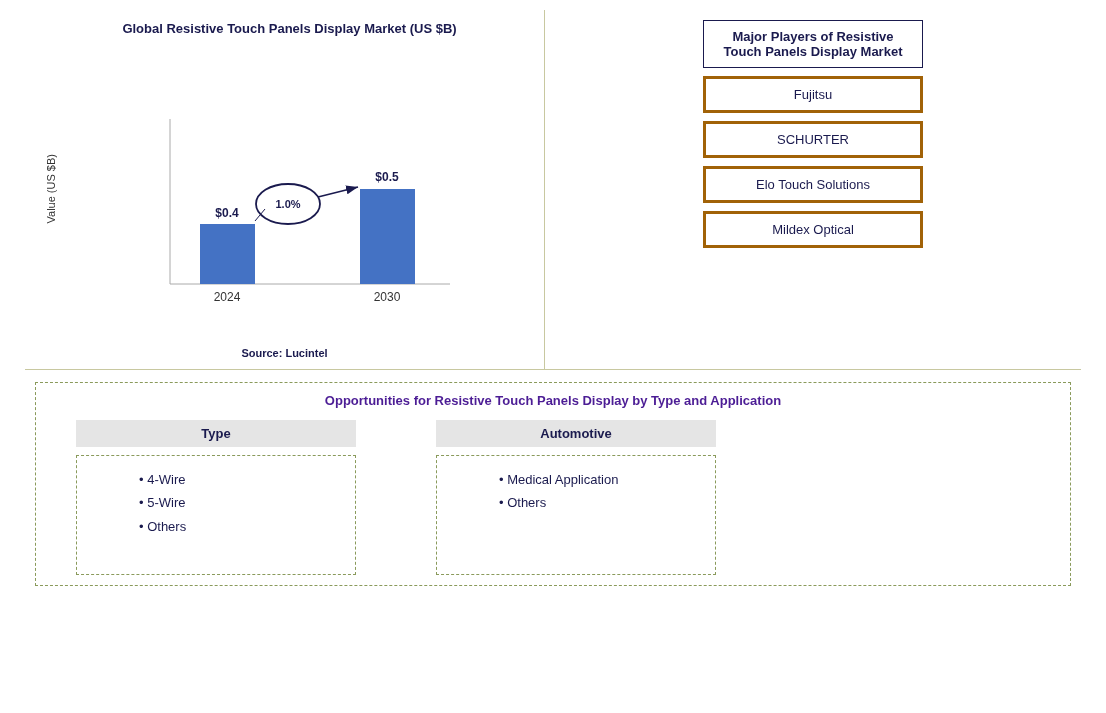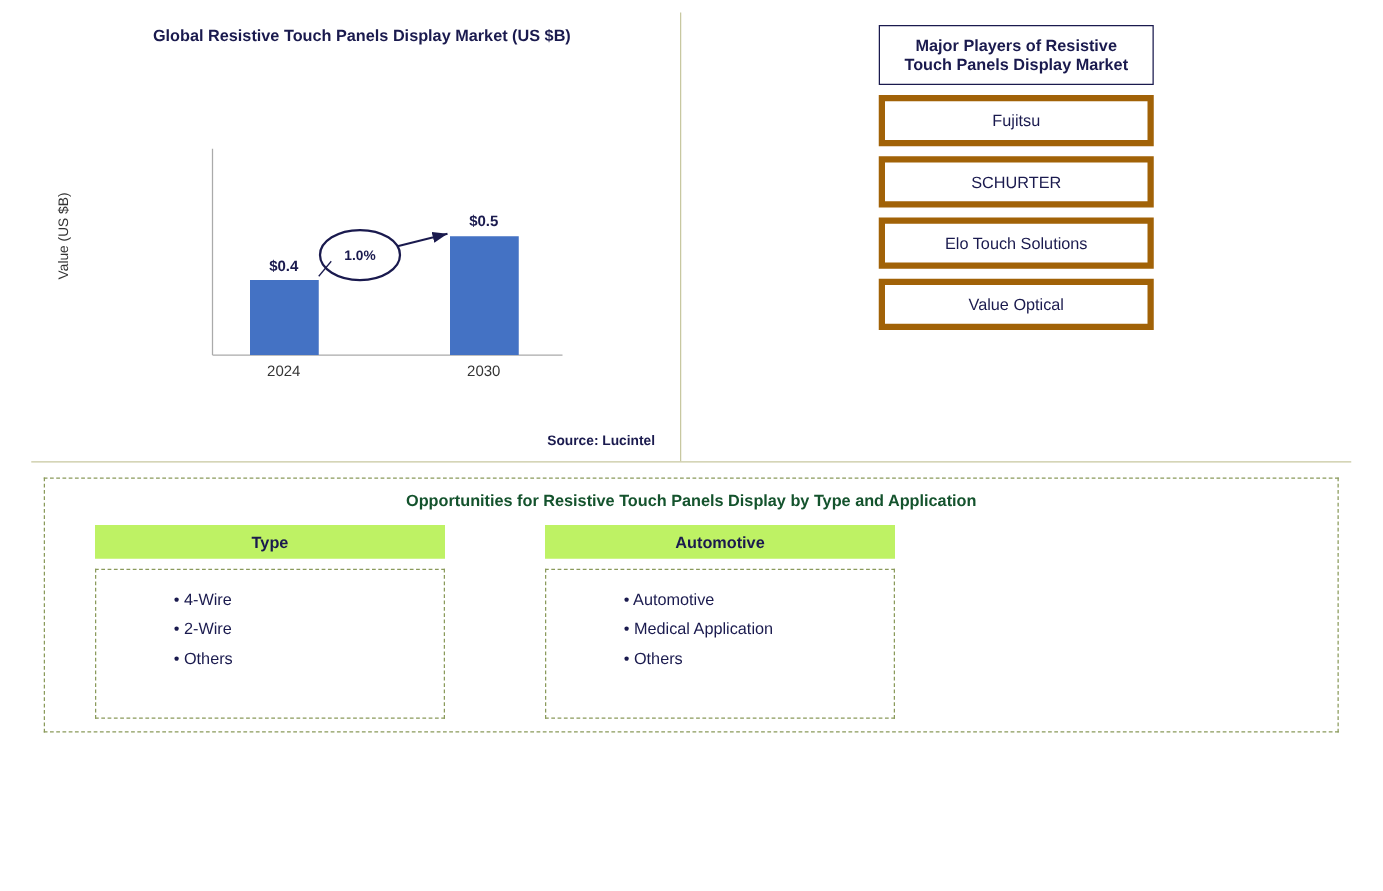--- a/index.html
+++ b/index.html
@@ -52,21 +52,21 @@
     .y-axis-label {
       writing-mode: vertical-rl;
       transform: rotate(180deg);
       font-size: 11px;
       color: #333;
       margin-right: 8px;
       align-self: center;
     }
 
     .source-text {
-      text-align: right;
+      text-align: center;
       font-size: 11px;
       color: #1a1a4e;
       font-weight: bold;
       margin-top: 8px;
       padding-right: 10px;
     }
 
     
     .players-area {
       flex: 1;
@@ -81,21 +81,21 @@
       padding: 8px 16px;
       text-align: center;
       font-size: 13px;
       font-weight: bold;
       color: #1a1a4e;
       margin-bottom: 8px;
       width: 220px;
     }
 
     .player-item {
-      border: 5px solid #a16207;
+      border: 3px solid #a16207;
       width: 220px;
       text-align: center;
       padding: 8px;
       font-size: 13px;
       color: #1a1a4e;
       margin-bottom: 8px;
     }
 
     
     .bottom-section {
@@ -106,37 +106,37 @@
     .opportunities-box {
       border: 1.5px dashed #8a9a5b;
       width: 100%;
       padding: 10px 20px;
     }
 
     .opportunities-title {
       text-align: center;
       font-size: 13px;
       font-weight: bold;
-      color: #14532d;
+      color: #4c1d95;
       margin-bottom: 12px;
     }
 
     .opp-columns {
       display: flex;
       flex-direction: row;
       gap: 80px;
       padding: 0 20px;
     }
 
     .opp-column {
       flex: 0 0 280px;
     }
 
     .opp-col-header {
-      background: #bef264;
+      background: #e5e5e5;
       text-align: center;
       padding: 6px 10px;
       font-size: 13px;
       font-weight: bold;
       color: #1a1a4e;
       margin-bottom: 8px;
     }
 
     .opp-col-items {
       border: 1px dashed #8a9a5b;
@@ -201,44 +201,43 @@
 
       <div class="source-text" style="width:100%;">Source: Lucintel</div>
     </div>
 
     <div class="players-area">
       <div class="players-title">Major Players of Resistive Touch Panels Display Market</div>
 
       <div class="player-item">Fujitsu</div>
       <div class="player-item">SCHURTER</div>
       <div class="player-item">Elo Touch Solutions</div>
-      <div class="player-item">Value Optical</div>
+      <div class="player-item">Mildex Optical</div>
     </div>
 
   </div>
 
   <div class="bottom-section">
     <div class="opportunities-box">
       <div class="opportunities-title">Opportunities for Resistive Touch Panels Display by Type and Application</div>
 
       <div class="opp-columns">
 
         <div class="opp-column">
           <div class="opp-col-header">Type</div>
           <div class="opp-col-items">
             <p>• 4-Wire</p>
-            <p>• 2-Wire</p>
+            <p>• 5-Wire</p>
             <p>• Others</p>
           </div>
         </div>
 
         <div class="opp-column">
           <div class="opp-col-header">Automotive</div>
           <div class="opp-col-items">
-            <p>• Automotive</p>
             <p>• Medical Application</p>
             <p>• Others</p>
           </div>
         </div>
 
       </div>
     </div>
   </div>
 
 </div>

